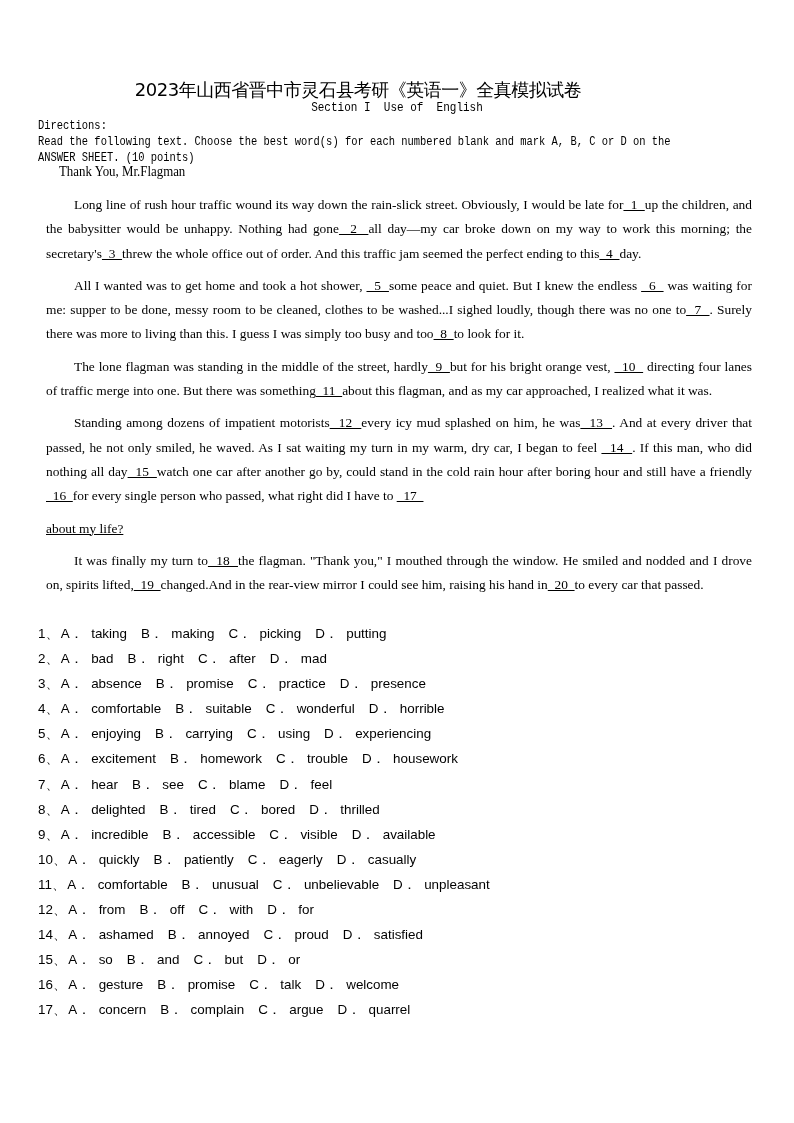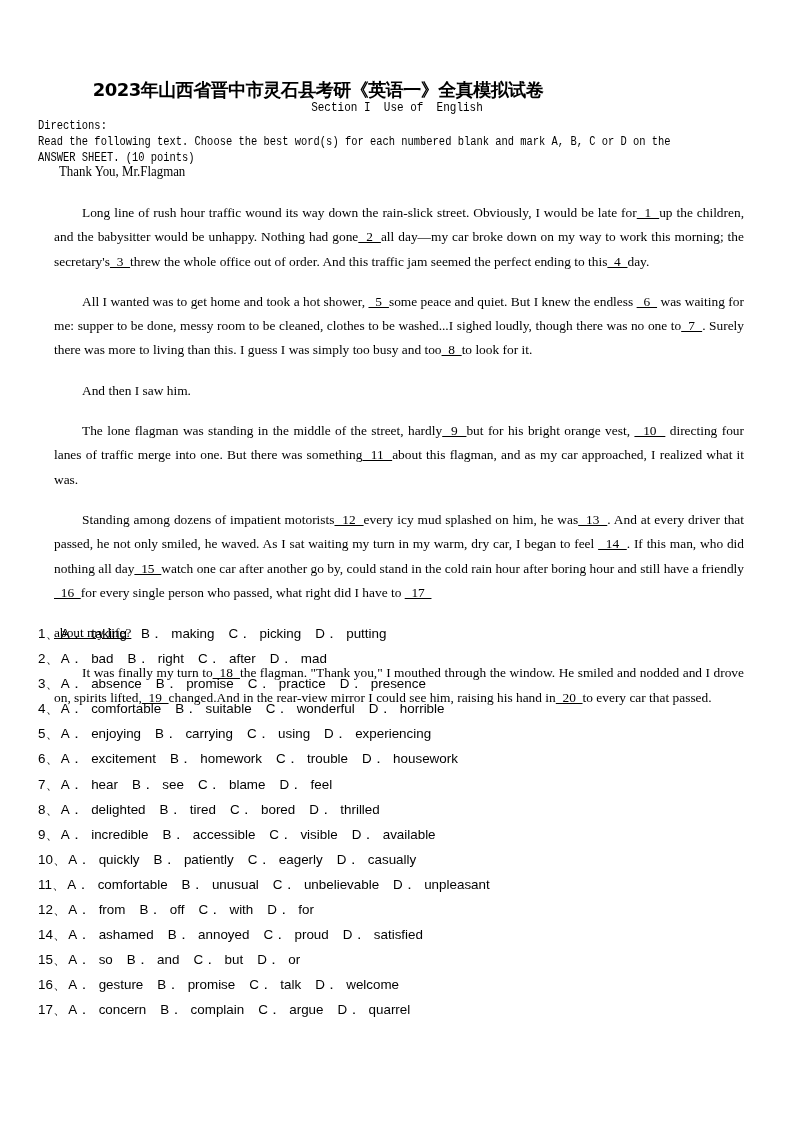--- a/index.html
+++ b/index.html
@@ -2,22 +2,23 @@
 <html><head>
 <meta charset="utf-8">
 <style>
   html, body { margin: 0; padding: 0; background: #ffffff; }
   body {
     width: 794px; height: 1123px; position: relative; overflow: hidden;
     color: #000;
   }
   .title {
     position: absolute; left: 0; top: 78px; width: 636px; text-align: center;
-    font-family: "DejaVu Sans", sans-serif; font-weight: bold; font-size: 18px;
+    font-family: "DejaVu Sans", sans-serif; font-weight: normal; font-size: 18px;
     letter-spacing: -0.5px;
+    padding-left: 40px;
   }
   .subtitle {
     position: absolute; left: 0; top: 101px; width: 794px; text-align: center;
     font-family: "Liberation Mono", monospace; font-size: 12.5px;
     transform: scaleX(0.88); transform-origin: center;
   }
   .mono {
     position: absolute; left: 38px; width: 760px;
     font-family: "Liberation Mono", monospace; font-size: 12.5px; line-height: 16px;
     transform: scaleX(0.835); transform-origin: left;
@@ -26,21 +27,21 @@
   .story-title {
     position: absolute; left: 59px; top: 164px;
     font-family: "Liberation Serif", serif; font-size: 14px;
     transform: scaleX(0.92); transform-origin: left;
   }
   .passage {
     position: absolute; left: 38px; top: 185px; width: 722px;
     font-family: "Liberation Serif", serif; font-size: 13.4px; line-height: 24.3px;
     text-align: justify;
   }
-  .passage p { margin: 16px; text-indent: 28px; }
+  .passage p { margin: 8px; text-indent: 28px; }
   .passage p.noindent { text-indent: 0; text-decoration: underline; }
   .blank {
     text-decoration: underline; white-space: pre;
   }
   .options {
     position: absolute; left: 38px; top: 621px;
     font-family: Liberation Sans, sans-serif; font-size: 13.4px;
   }
   .opt-row { height: 25.1px; line-height: 25.1px; white-space: nowrap; }
   .opt-row span { display: inline-block; }
@@ -56,21 +57,20 @@
 
 <div class="mono" style="top:118px;">Directions:</div>
 <div class="mono" style="top:134px;">Read the following text. Choose the best word(s) for each numbered blank and mark A, B, C or D on the</div>
 <div class="mono" style="top:150px;">ANSWER SHEET. (10 points)</div>
 
 <div class="story-title">Thank You, Mr.Flagman</div>
 
 <div class="passage" id="passage">
     <p><span>Long line of rush hour traffic wound its way down the rain-slick street. Obviously, I would be late for</span><span class="blank">&nbsp;&nbsp;1&nbsp;&nbsp;</span><span>up the children, and the babysitter would be unhappy. Nothing had gone</span><span class="blank">&nbsp;&nbsp;2&nbsp;&nbsp;</span><span>all day—my car broke down on my way to work this morning; the secretary's</span><span class="blank">&nbsp;&nbsp;3&nbsp;&nbsp;</span><span>threw the whole office out of order. And this traffic jam seemed the perfect ending to this</span><span class="blank">&nbsp;&nbsp;4&nbsp;&nbsp;</span><span>day.</span></p>
     <p><span>All I wanted was to get home and took a hot shower, </span><span class="blank">&nbsp;&nbsp;5&nbsp;&nbsp;</span><span>some peace and quiet. But I knew the endless </span><span class="blank">&nbsp;&nbsp;6&nbsp;&nbsp;</span><span> was waiting for me: supper to be done, messy room to be cleaned, clothes to be washed...I sighed loudly, though there was no one to</span><span class="blank">&nbsp;&nbsp;7&nbsp;&nbsp;</span><span>. Surely there was more to living than this. I guess I was simply too busy and too</span><span class="blank">&nbsp;&nbsp;8&nbsp;&nbsp;</span><span>to look for it.</span></p>
-    <p><span>And then I saw him.</span></p>
     <p><span>The lone flagman was standing in the middle of the street, hardly</span><span class="blank">&nbsp;&nbsp;9&nbsp;&nbsp;</span><span>but for his bright orange vest, </span><span class="blank">&nbsp;&nbsp;10&nbsp;&nbsp;</span><span> directing four lanes of traffic merge into one. But there was something</span><span class="blank">&nbsp;&nbsp;11&nbsp;&nbsp;</span><span>about this flagman, and as my car approached, I realized what it was.</span></p>
     <p><span>Standing among dozens of impatient motorists</span><span class="blank">&nbsp;&nbsp;12&nbsp;&nbsp;</span><span>every icy mud splashed on him, he was</span><span class="blank">&nbsp;&nbsp;13&nbsp;&nbsp;</span><span>. And at every driver that passed, he not only smiled, he waved. As I sat waiting my turn in my warm, dry car, I began to feel </span><span class="blank">&nbsp;&nbsp;14&nbsp;&nbsp;</span><span>. If this man, who did nothing all day</span><span class="blank">&nbsp;&nbsp;15&nbsp;&nbsp;</span><span>watch one car after another go by, could stand in the cold rain hour after boring hour and still have a friendly </span><span class="blank">&nbsp;&nbsp;16&nbsp;&nbsp;</span><span>for every single person who passed, what right did I have to </span><span class="blank">&nbsp;&nbsp;17&nbsp;&nbsp;</span></p>
     <p class="noindent"><span>about my life?</span></p>
     <p><span>It was finally my turn to</span><span class="blank">&nbsp;&nbsp;18&nbsp;&nbsp;</span><span>the flagman. "Thank you," I mouthed through the window. He smiled and nodded and I drove on, spirits lifted,</span><span class="blank">&nbsp;&nbsp;19&nbsp;&nbsp;</span><span>changed.And in the rear-view mirror I could see him, raising his hand in</span><span class="blank">&nbsp;&nbsp;20&nbsp;&nbsp;</span><span>to every car that passed.</span></p>
   </div>
 
 <div class="options" id="options">
     <div class="opt-row"><span class="opt-num">1、</span><span class="opt"><span class="opt-letter">A．</span><span>taking</span></span><span class="opt"><span class="opt-letter">B．</span><span>making</span></span><span class="opt"><span class="opt-letter">C．</span><span>picking</span></span><span class="opt"><span class="opt-letter">D．</span><span>putting</span></span></div>
     <div class="opt-row"><span class="opt-num">2、</span><span class="opt"><span class="opt-letter">A．</span><span>bad</span></span><span class="opt"><span class="opt-letter">B．</span><span>right</span></span><span class="opt"><span class="opt-letter">C．</span><span>after</span></span><span class="opt"><span class="opt-letter">D．</span><span>mad</span></span></div>
     <div class="opt-row"><span class="opt-num">3、</span><span class="opt"><span class="opt-letter">A．</span><span>absence</span></span><span class="opt"><span class="opt-letter">B．</span><span>promise</span></span><span class="opt"><span class="opt-letter">C．</span><span>practice</span></span><span class="opt"><span class="opt-letter">D．</span><span>presence</span></span></div>

